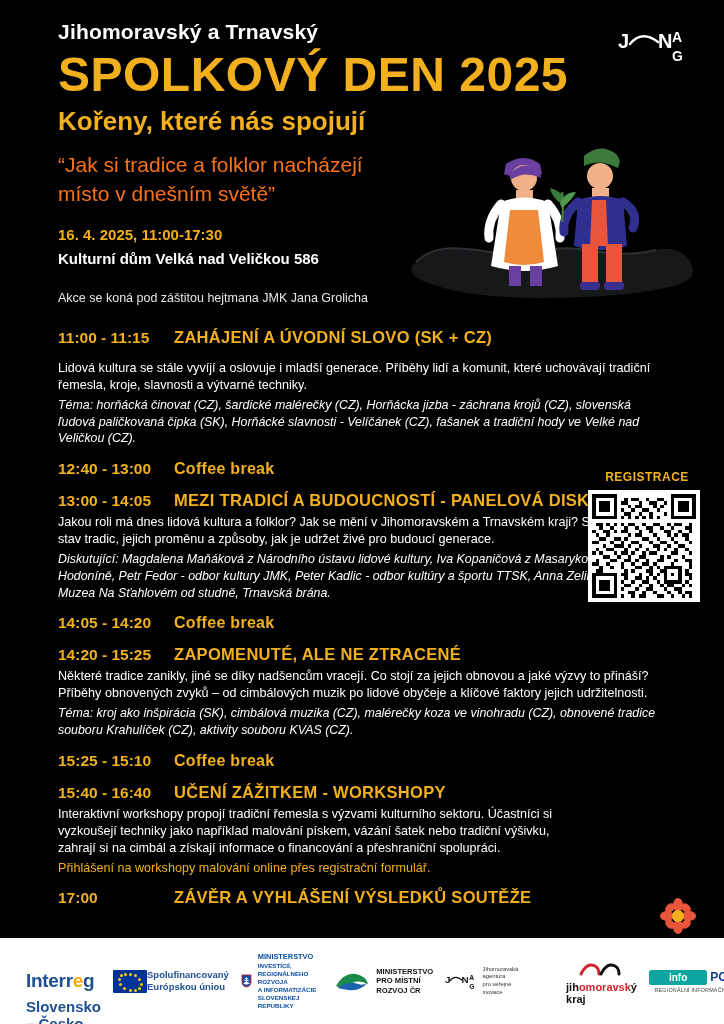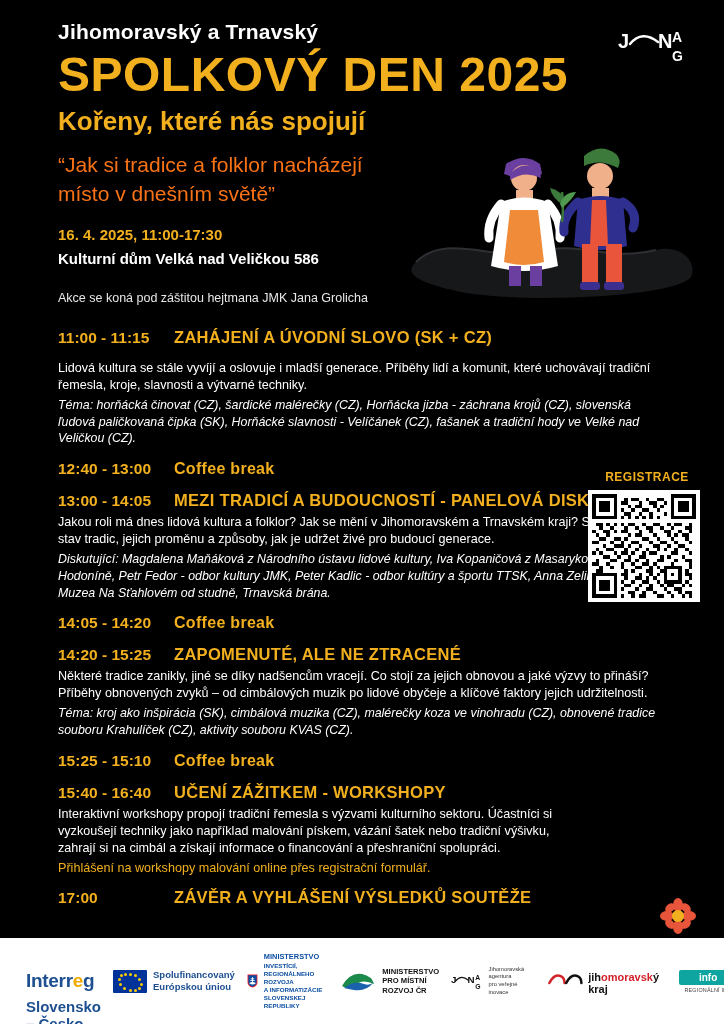--- a/index.html
+++ b/index.html
@@ -62,39 +62,39 @@
     background:#ffffff;display:flex;align-items:center;
   }
   .footer-inner{display:flex;align-items:center;width:100%;padding:0 26px;box-sizing:border-box;gap:12px;}
   .f-item{display:flex;align-items:center;}
 
   .interreg{display:flex;flex-direction:column;align-items:flex-start;}
   .interreg-word{font-size:19px;font-weight:800;color:#1d4f91;letter-spacing:-.3px;margin-top:40px;}
   .interreg-word .o{color:#f2a900;}
   .interreg-sub{font-size:15px;font-weight:700;color:#1d4f91;margin-top:6px;}
 
-  .eu{display:flex;align-items:flex-end;gap:6px;}
+  .eu{display:flex;align-items:flex-end;}
   .eu-flag{width:34px;height:23px;background:#003399;position:relative;border-radius:1px;}
   .eu-star{position:absolute;width:3px;height:3px;background:#ffcc00;border-radius:50%;}
   .eu-text{font-size:9.5px;font-weight:700;color:#1d4f91;line-height:1.25;}
 
   .sk{display:flex;align-items:center;gap:6px;}
   .sk-crest{width:20px;height:26px;}
   .sk-text{font-size:6.2px;color:#0b4ea2;line-height:1.3;font-weight:700;}
   .sk-text .big{font-size:7.4px;}
 
   .mmr{display:flex;align-items:center;gap:6px;}
   .mmr-mark{width:36px;height:26px;}
   .mmr-text{font-size:7.6px;font-weight:700;color:#111;line-height:1.25;}
 
   .jnag2{display:flex;align-items:center;gap:7px;}
   .jnag2 svg{display:block;}
   .jnag2-text{font-size:5.8px;color:#333;line-height:1.3;}
 
-  .jmk{display:flex;align-items:flex-start;}
+  .jmk{display:flex;flex-direction:column;align-items:center;margin-left:26px;}
   .jmk-mark{width:50px;height:20px;}
   .jmk-text{font-size:11px;font-weight:700;color:#111;margin-top:3px;}
   .jmk-text .red{color:#d2232a;}
 
   .infopoint{display:flex;flex-direction:column;align-items:center;}
   .ip-row{display:flex;align-items:center;gap:3px;}
   .ip-info{background:#0ea5a0;color:#fff;font-size:10px;font-weight:700;padding:2px 20px;border-radius:2px;}
   .ip-point{font-size:12px;font-weight:800;color:#0b3c8c;}
   .ip-sub{font-size:5.4px;color:#444;margin-top:2px;letter-spacing:.2px;}
 

